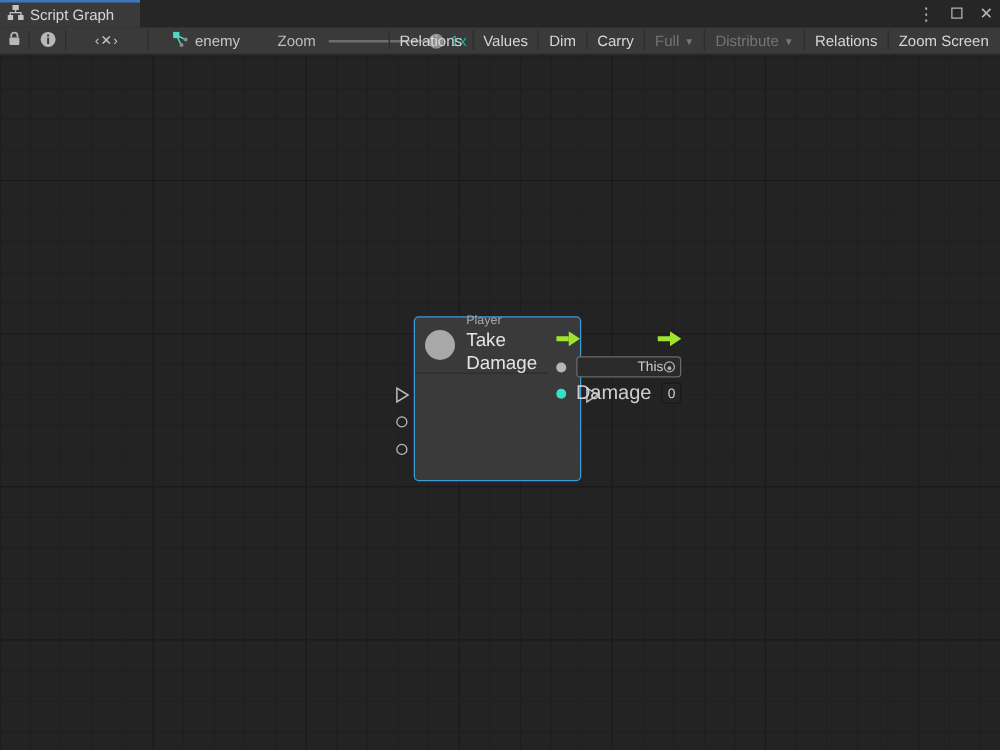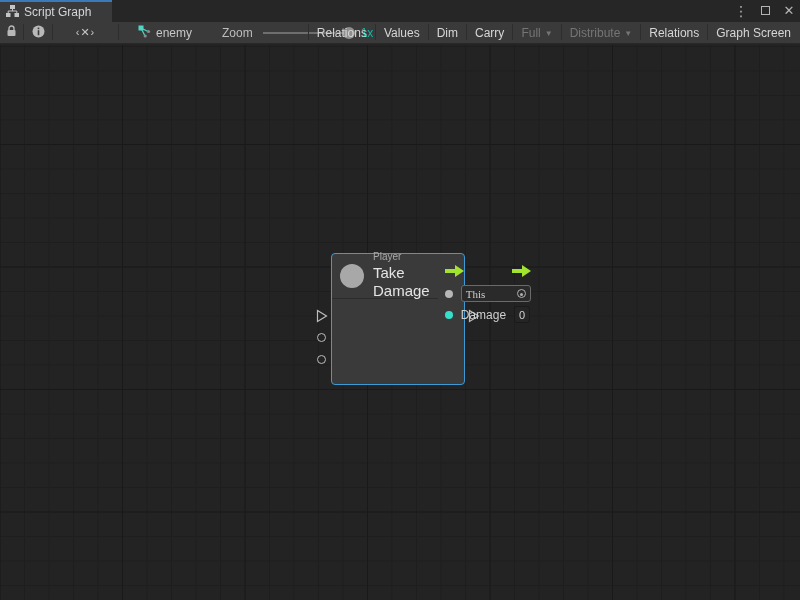--- a/index.html
+++ b/index.html
@@ -72,29 +72,29 @@
   .node-subtitle { font-size:10px; color:#a8a8a8; }
   .node-title { font-size:15px; color:#e4e4e4; }
   .node-body { flex:1; padding-top:5px; }
   .prow { display:flex; align-items:center; padding:0 7px; }
   .prow-flow { height:24px; justify-content:space-between; }
   .prow-val { height:21px; gap:8px; }
   .arrow { width:19px; height:12px; display:block; }
   .dot { width:8px; height:8px; border-radius:50%; flex:none; }
   .dot-gray { background:#b6b6b6; }
   .dot-teal { background:#35e0cb; }
-  .this-field { display:flex; align-items:center; justify-content:space-between;
-    width:70px; height:17px; background:#2a2a2a; border:1px solid #6a6a6a;
-    border-radius:3px; padding:0 4px;font-family:Liberation Serif, serif; }
+  .this-field { display:flex; align-items:center; justify-content:flex-end;
+    width:84px; height:17px; background:#2a2a2a; border:1px solid #6a6a6a;
+    border-radius:3px; padding:0 4px; }
   .this-text { font-size:11px; color:#cfcfcf; }
   .target-icon { width:9px; height:9px; border:1px solid #b0b0b0; border-radius:50%;
     position:relative; flex:none; }
   .target-icon::after { content:""; position:absolute; left:2.5px; top:2.5px;
     width:3px; height:3px; border-radius:50%; background:#b0b0b0; }
-  .port-label { font-size:12px; color:#cfcfcf; }
+  .port-label { font-size:16px; color:#cfcfcf; }
   .value-box { min-width:16px; height:17px; background:#252525;
     border:1px solid #1a1a1a; border-radius:3px; display:flex; align-items:center;
     justify-content:center; font-size:11px; color:#d2d2d2; padding:0 3px; }
   .node-footer { height:11px; border-top:1px solid #2c2c2c; }
 
   
   .ext { position:absolute; }
   .ext-circle { width:9px; height:9px; border:1px solid #bdbdbd; border-radius:50%;
     background:transparent; }
 </style>
@@ -185,21 +185,21 @@
         <span class="chev">▼</span>
       </span>
       <span class="sep"></span>
       <span class="btn disabled">
         <span>Distribute</span>
         <span class="chev">▼</span>
       </span>
       <span class="sep"></span>
       <span class="btn">Relations</span>
       <span class="sep"></span>
-      <span class="btn">Graph Screen</span>
+      <span class="btn">Zoom Screen</span>
     </div>
   </div>
 
   <div class="canvas">
 
     <div class="ext" style="left:316px; top:264px;">
       <svg width="12" height="14" viewBox="0 0 12 14">
         <polygon points="1.5,1.5 10.5,7 1.5,12.5" fill="none" stroke="#bdbdbd" stroke-width="1.2"></polygon>
       </svg>
     </div>

